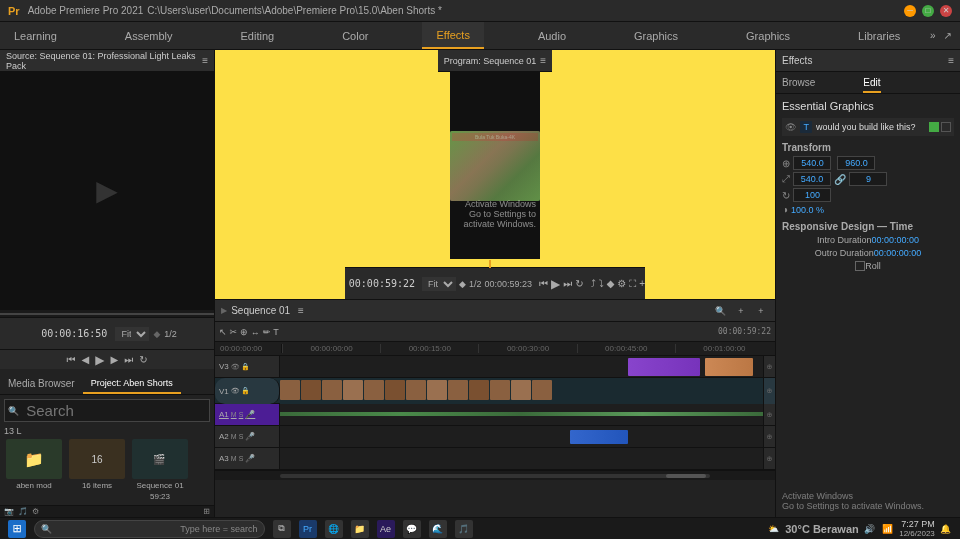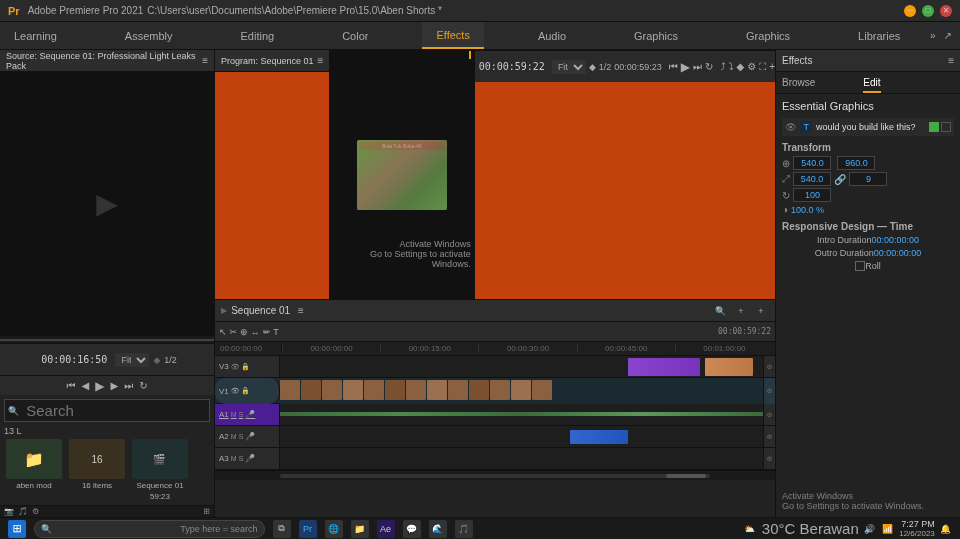--- a/index.html
+++ b/index.html
@@ -27,21 +27,21 @@
     .panel-header { height: 22px; background: #2d2d2d; display: flex; align-items: center; padding: 0 6px; font-size: 10px; color: #aaa; gap: 4px; border-bottom: 1px solid #111; }
     .source-video { flex: 1; background: #111; display: flex; align-items: center; justify-content: center; }
     .source-controls { height: 32px; background: #2a2a2a; display: flex; align-items: center; justify-content: center; gap: 4px; border-top: 1px solid #111; }
     .timecode { font-size: 10px; color: #ccc; margin: 0 4px; font-family: monospace; }
     .fit-select { background: #333; border: none; color: #aaa; font-size: 9px; padding: 1px 2px; }
 
     
     #center-panel { flex: 1; display: flex; flex-direction: column; }
 
     
-    #program-monitor { height: 250px; background: #c2410c; border-bottom: 1px solid #111; display: flex; flex-direction: row; }
+    #program-monitor { height: 250px; background: #fde047; border-bottom: 1px solid #111; display: flex; flex-direction: column; align-items: center; }
     .monitor-header { height: 22px; background: #2d2d2d; display: flex; align-items: center; padding: 0 6px; gap: 4px; border-bottom: 1px solid #111; }
     .monitor-video { flex: 1; background: #111; display: flex; align-items: center; justify-content: center; position: relative; }
     .monitor-controls { height: 32px; background: #2a2a2a; display: flex; align-items: center; justify-content: center; gap: 3px; border-top: 1px solid #111; }
 
     
     #timeline { flex: 1; background: #222; display: flex; flex-direction: column; }
     .timeline-header { height: 22px; background: #2d2d2d; display: flex; align-items: center; padding: 0 6px; gap: 4px; border-bottom: 1px solid #111; }
     .timeline-body { flex: 1; display: flex; }
     .ruler-bar { height: 14px; background: #1e1e1e; border-bottom: 1px solid #111; display: flex; align-items: center; padding: 0 2px; }
 
@@ -158,20 +158,24 @@
     </div>
     <div style="height:20px;background:#2a2a2a;border-top:1px solid #111;display:flex;align-items:center;justify-content:center;gap:6px;">
       <span style="color:#aaa;font-size:10px;">⏮</span>
       <span style="color:#aaa;font-size:10px;">◀</span>
       <span style="color:#aaa;font-size:12px;">▶</span>
       <span style="color:#aaa;font-size:10px;">▶</span>
       <span style="color:#aaa;font-size:10px;">⏭</span>
       <span style="color:#aaa;font-size:10px;">↻</span>
     </div>
 
+    <div class="media-tabs" style="margin-top:4px;">
+      <div class="media-tab">Media Browser</div>
+      <div class="media-tab active" style="font-size:9px;">Project: Aben Shorts</div>
+    </div>
     <div class="media-content">
       <div class="media-search">
         <span style="padding:0 3px;color:#666;font-size:9px;">🔍</span>
         <input type="text" placeholder="Search" style="">
       </div>
       <div style="font-size:9px;color:#aaa;margin-bottom:3px;">13 L</div>
       <div class="media-items">
         <div class="media-item">
           <div class="media-thumb" style="background:#2a3a2a;">📁</div>
           <div class="media-name">aben mod</div>
@@ -455,21 +459,21 @@
     <div class="taskbar-icon" style="background:#1a3a6a;color:#4af;font-size:9px;">Pr</div>
     <div class="taskbar-icon" style="font-size:9px;">🌐</div>
     <div class="taskbar-icon" style="font-size:9px;">📁</div>
     <div class="taskbar-icon" style="background:#2a1a5a;color:#9f;font-size:9px;">Ae</div>
     <div class="taskbar-icon" style="font-size:9px;">💬</div>
     <div class="taskbar-icon" style="font-size:9px;">🌊</div>
     <div class="taskbar-icon" style="font-size:9px;">🎵</div>
   </div>
   <div class="status-right">
     <span style="font-size:9px;">⛅</span>
-    <span style="font-size:15px;">30°C Berawan</span>
+    <span style="font-size:11px;font-weight:bold;">30°C Berawan</span>
     <span style="font-size:9px;">🔊</span>
     <span style="font-size:9px;">📶</span>
     <div style="text-align:right;">
       <div style="font-size:9px;color:#ccc;">7:27 PM</div>
       <div style="font-size:8px;color:#aaa;">12/6/2023</div>
     </div>
     <span style="font-size:9px;">🔔</span>
   </div>
 </div>
 

